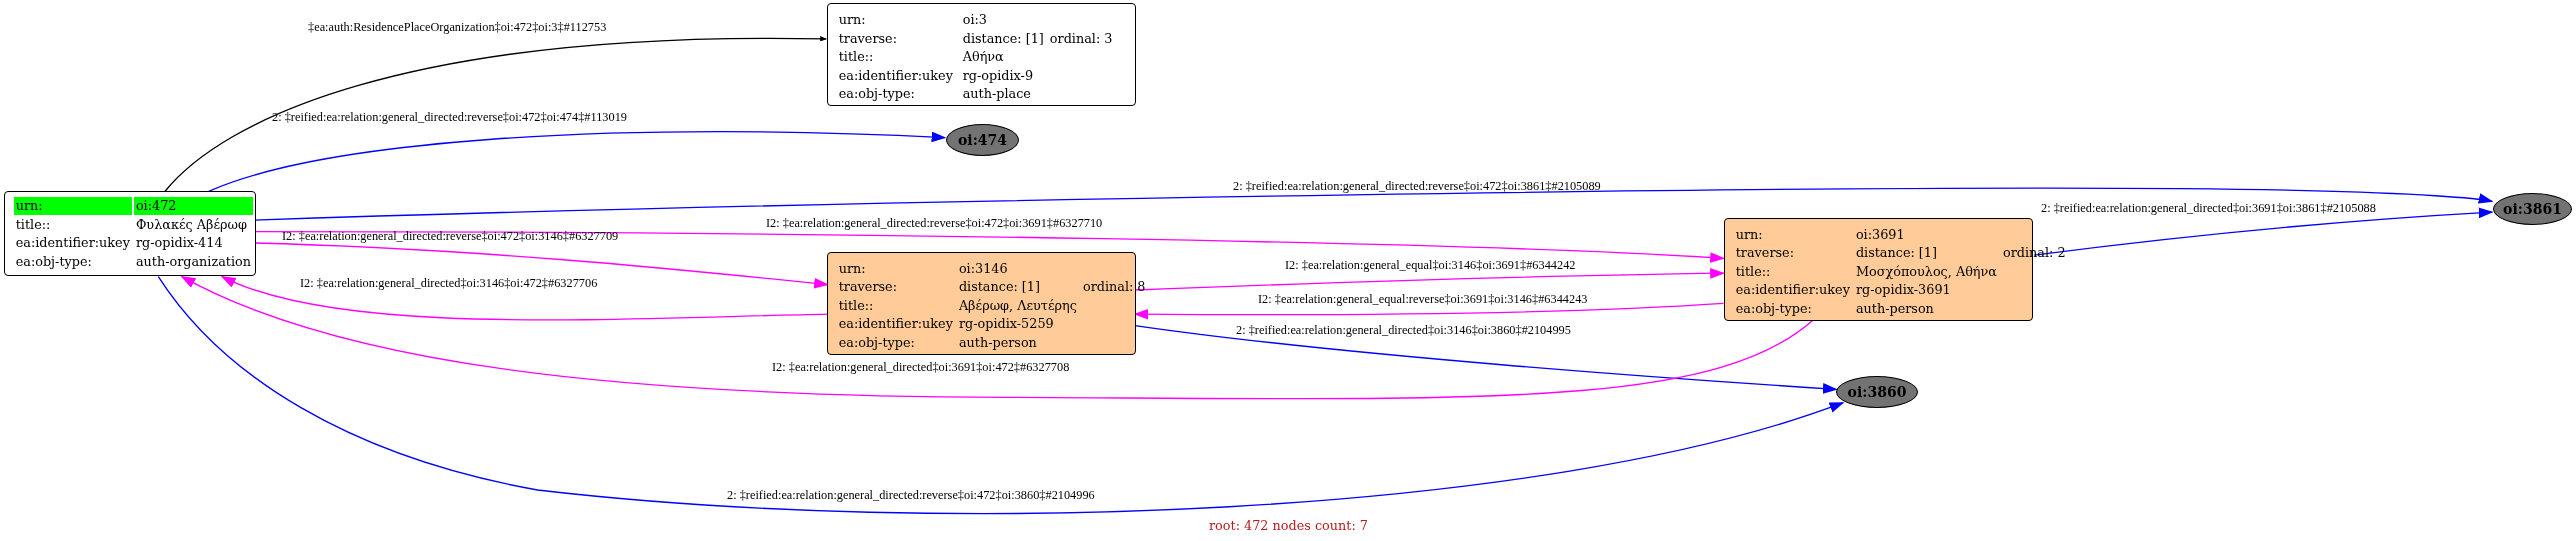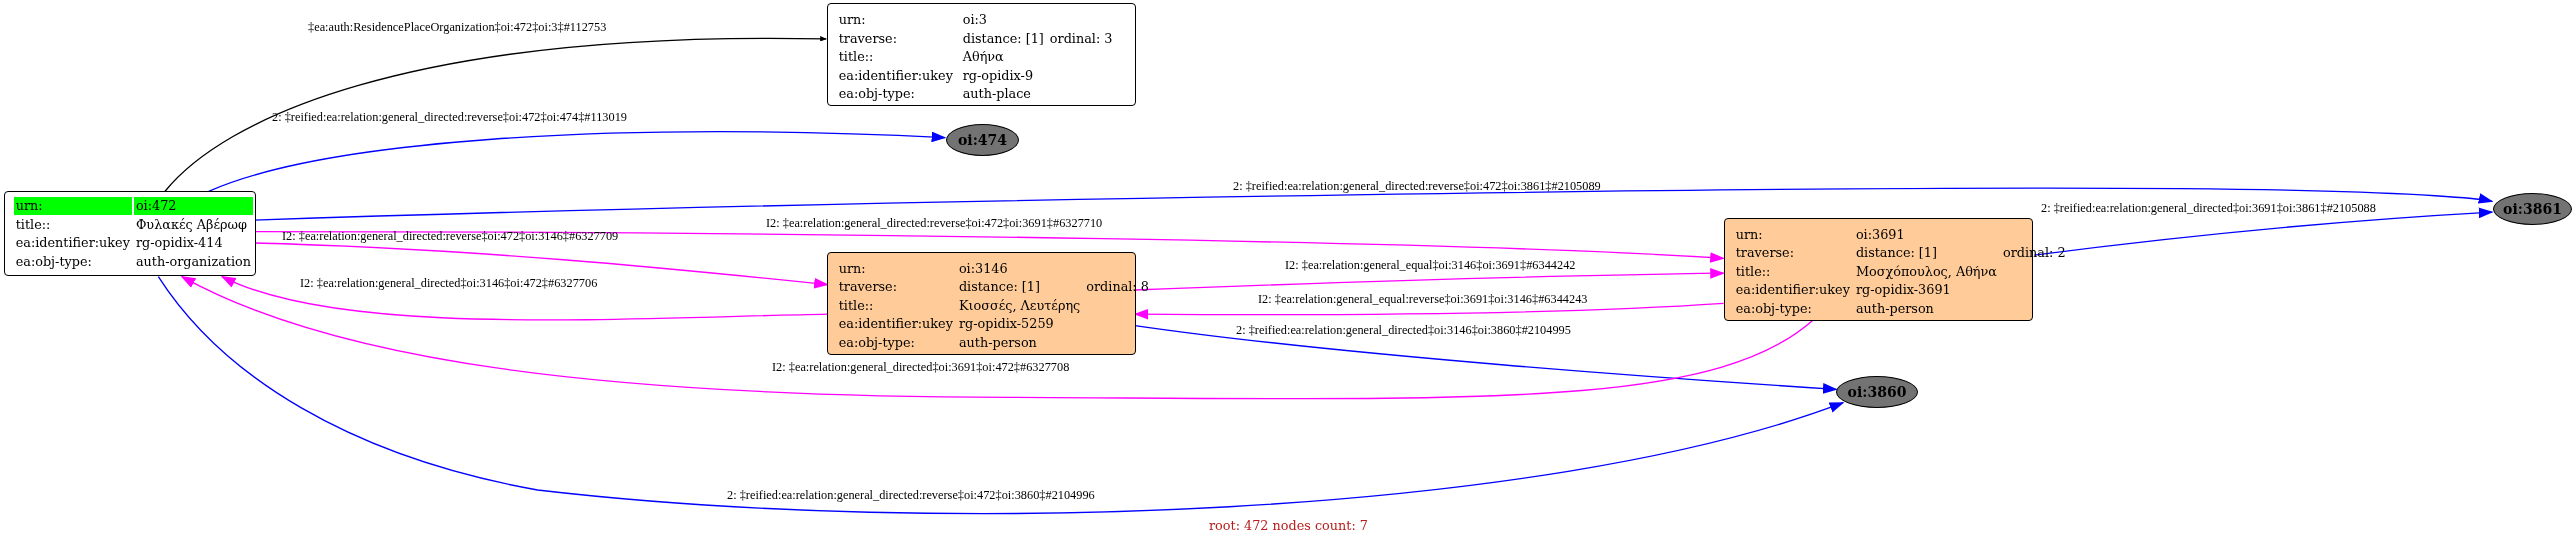--- a/index.html
+++ b/index.html
@@ -138,21 +138,21 @@
           <td class="val">oi:3146</td>
           <td></td>
         </tr>
     <tr>
           <td class="key">traverse:</td>
           <td class="val">distance: [1]</td>
           <td>ordinal: 8</td>
         </tr>
     <tr>
           <td class="key">title::</td>
-          <td class="val">Κιοσσές, Λευτέρης</td>
+          <td class="val">Αβέρωφ, Λευτέρης</td>
           <td></td>
         </tr>
     <tr>
           <td class="key">ea:identifier:ukey</td>
           <td class="val">rg-opidix-5259</td>
           <td></td>
         </tr>
     <tr>
           <td class="key">ea:obj-type:</td>
           <td class="val">auth-person</td>

